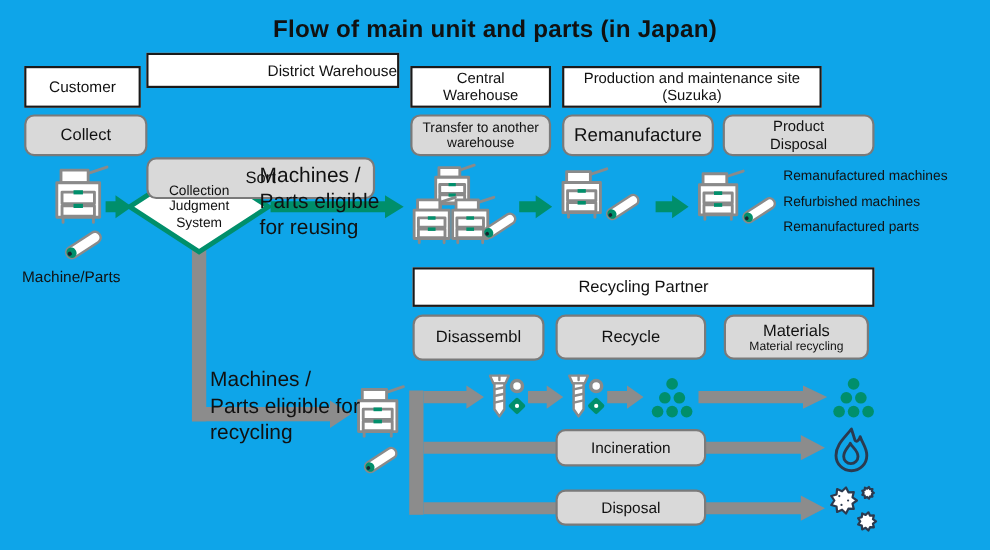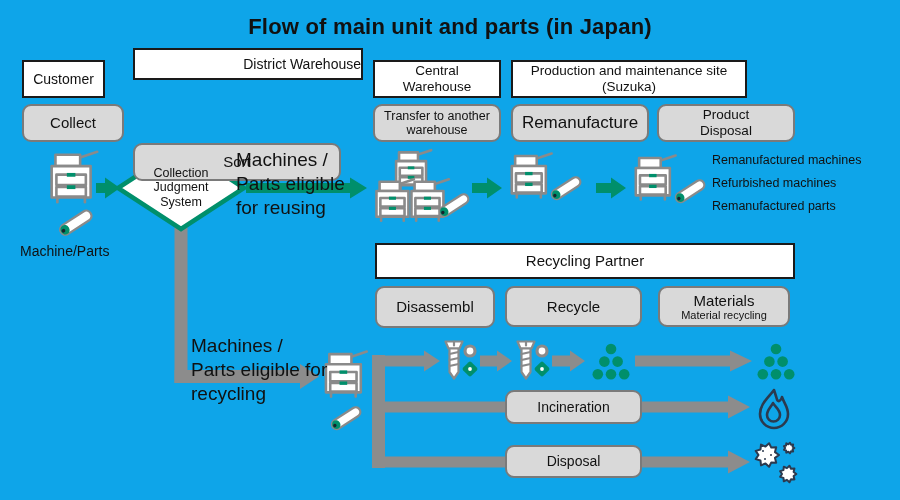--- a/index.html
+++ b/index.html
@@ -132,37 +132,37 @@
     <g transform="translate(752,440)">
       <use href="#star" transform="translate(15,15)"></use>
       <use href="#star" transform="translate(37,8) scale(0.45)"></use>
       <use href="#star" transform="translate(36,34) scale(0.7)"></use>
       <circle cx="11" cy="11" r="1" fill="#2b3a4f"></circle>
       <circle cx="19" cy="15" r="1" fill="#2b3a4f"></circle>
       <circle cx="13" cy="19" r="1" fill="#2b3a4f"></circle>
     </g>
   </svg>
 
-  <div class="hdr" style="left:22px;top:60px;width:83px;height:38px;">
+  <div class="hdr" style="left:22px;top:60px;width:106px;height:38px;">
     <span>Customer</span>
   </div>
   <div class="hdr" style="left:133px;top:48px;width:230px;height:32px;justify-content:flex-end;">
     <span>District Warehouse</span>
   </div>
   <div class="hdr" style="left:373px;top:60px;width:128px;height:38px;font-size:13.5px;">
     <span style="display:inline-block;max-width:82px;">Central Warehouse</span>
   </div>
   <div class="hdr" style="left:511px;top:60px;width:236px;height:38px;font-size:13.5px;">
     <span style="display:inline-block;max-width:232px;">Production and maintenance site (Suzuka)</span>
   </div>
   <div class="hdr" style="left:375px;top:243px;width:420px;height:36px;font-size:15px;">
     <span>Recycling Partner</span>
   </div>
 
-  <div class="pbox" style="left:22px;top:104px;width:102px;height:38px;">
+  <div class="pbox" style="left:22px;top:104px;width:112px;height:38px;">
     <span>Collect</span>
   </div>
   <div class="pbox" style="left:133px;top:104px;width:208px;height:38px;margin-top:39px;">
     <span>Sort</span>
   </div>
   <div class="pbox" style="left:373px;top:104px;width:128px;height:38px;font-size:12.5px;">
     <span style="display:inline-block;max-width:112px;">Transfer to another warehouse</span>
   </div>
   <div class="pbox" style="left:511px;top:104px;width:138px;height:38px;font-size:17px;align-items:center;">
     <span>Remanufacture</span>

